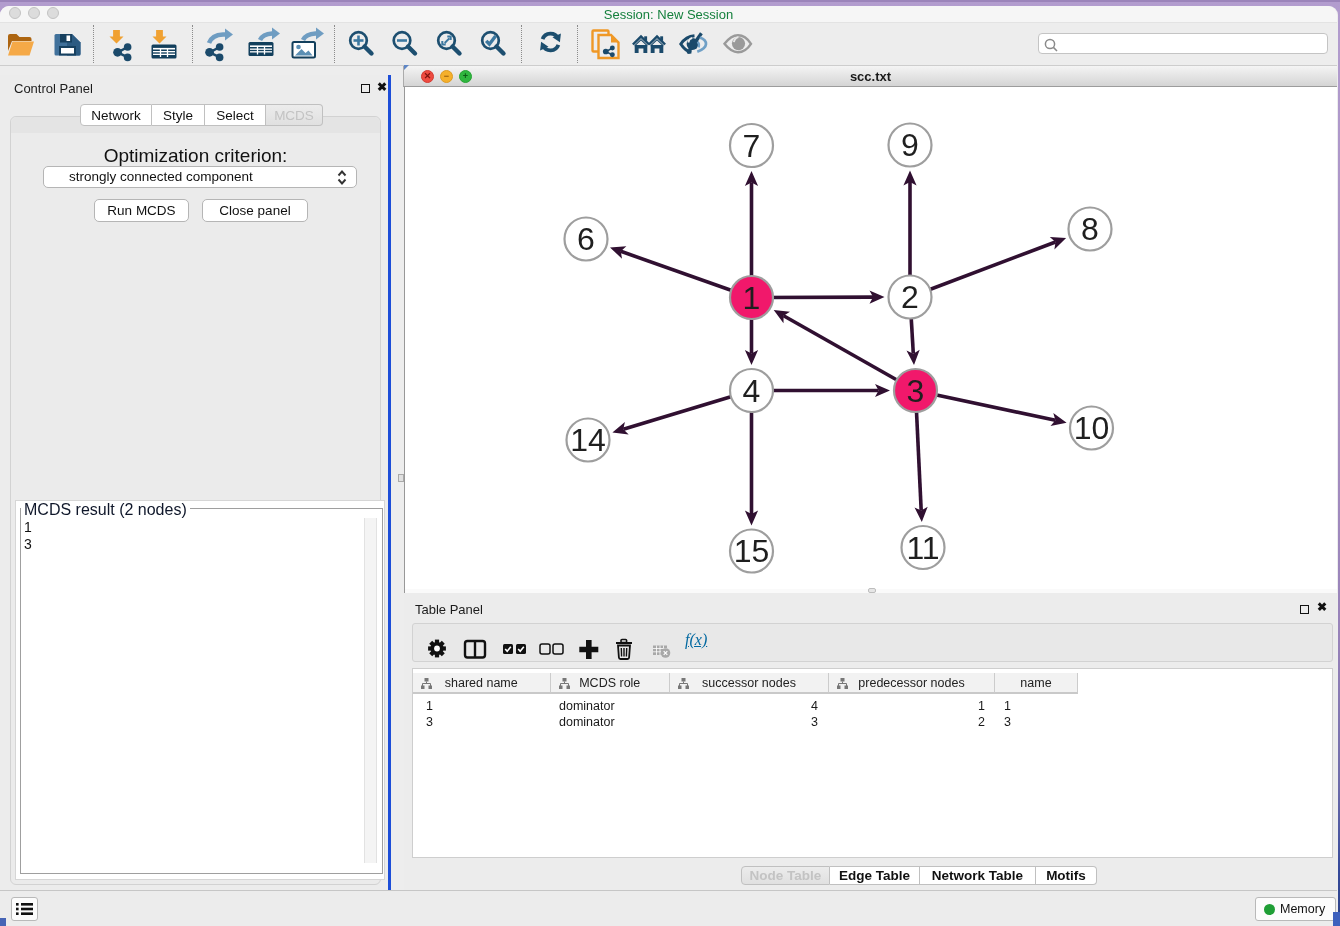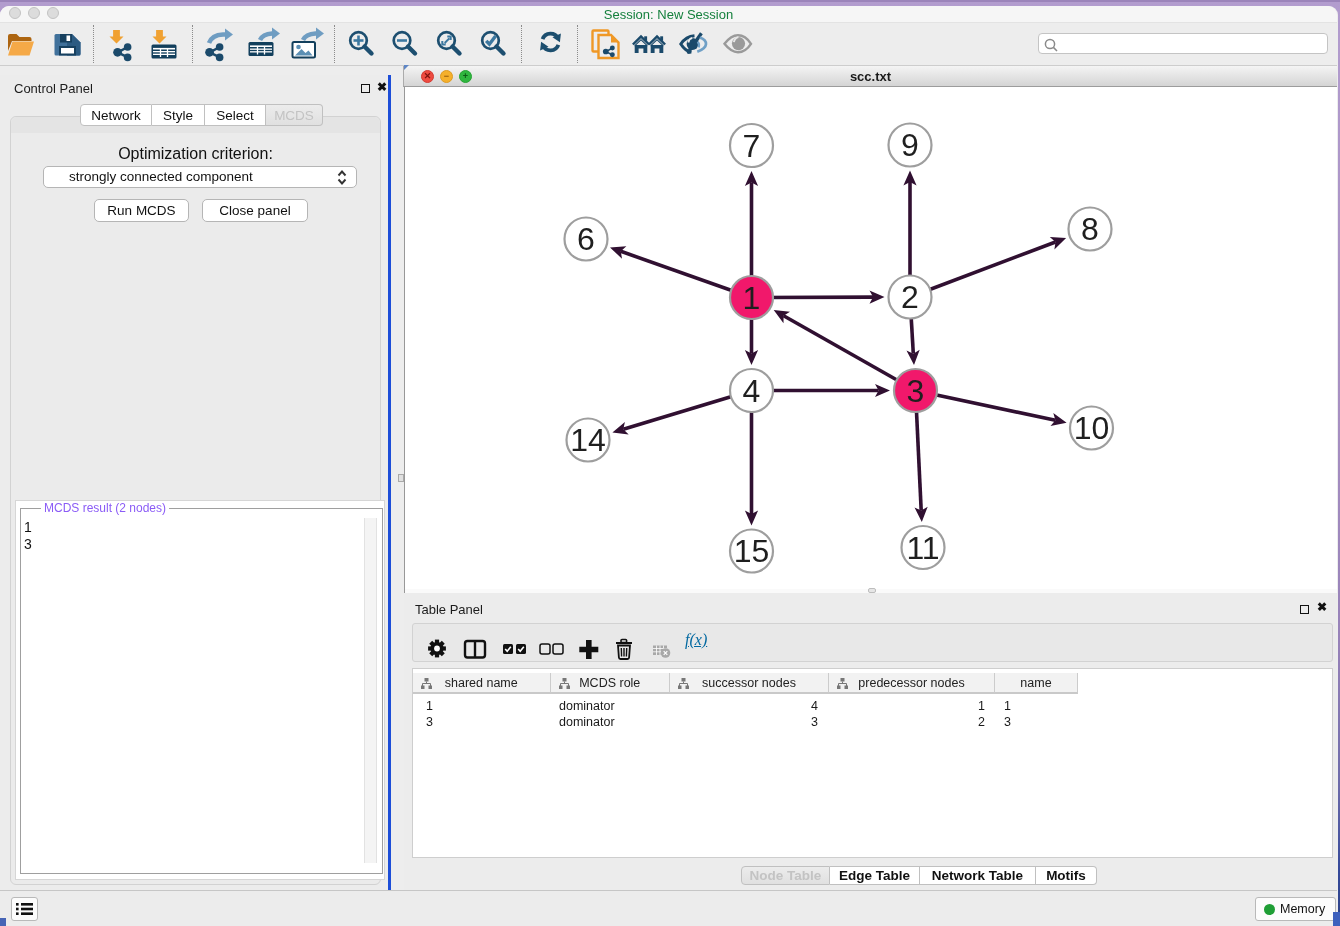--- a/index.html
+++ b/index.html
@@ -17,26 +17,26 @@
 .cp { position:absolute; left:0; top:67px; width:391px; height:820px; background:#ececec; border-right:3px solid #1d4ed8;margin-top:8px; }
 .cphead { position:absolute; left:14px; top:6px; font-size:13px; color:#1c1c1c; }
 .wbtn-sq { position:absolute; width:8.5px; height:8.5px; border:1.4px solid #111; top:9px; }
 .wbtn-x { position:absolute; top:5px; font-size:12px; font-weight:600; color:#111; }
 .tabs { position:absolute; display:flex; height:22px; font-size:13.5px; }
 .tab { background:#fff; border:1px solid #c0c0c0; border-left:none; color:#111; display:flex; align-items:center; justify-content:center; }
 .tab.first { border-left:1px solid #c0c0c0; border-radius:4px 0 0 4px; }
 .tab.last { border-radius:0 4px 4px 0; }
 .tab.dis { background:linear-gradient(180deg,#ececec,#e0e0e0); color:#c3c3c3; }
 .cppanel { position:absolute; left:10px; top:41px; width:371px; height:769px; border:1px solid #d2d2d2; border-radius:6px; background:#ebebeb; }
-.optlabel { position:absolute; top:70px; left:0; width:371px; text-align:center; font-size:16px; color:#111; }
+.optlabel { position:absolute; top:70px; left:0; width:371px; text-align:center; font-size:19px; color:#111; }
 .dropdown { position:absolute; left:33px; top:91px; width:314px; height:22px; background:#fff; border:1px solid #b5b5b5; border-radius:5px; font-size:13.5px; color:#111; line-height:20px; padding-left:25px; }
 .btn { position:absolute; top:124px; height:23px; background:#fff; border:1px solid #b5b5b5; border-radius:5px; font-size:13.5px; color:#111; text-align:center; line-height:21px; }
 .resultbox { position:absolute; left:15px; top:425px; width:370px; height:380px; background:#fff; border:1px solid #d6d6d6; }
 .fieldset { position:absolute; left:4px; top:7px; width:363px; height:366px; border:1px solid #9f9f9f; }
-.legend { position:absolute; left:20px; top:-8px; background:#fff; padding:0 3px; font-size:12px; color:#8b5cf6; }
+.legend { position:absolute; left:0; top:-8px; background:#fff; padding:0 3px; font-size:16px; color:#0f172a; }
 .scrolltrack { position:absolute; left:348px; top:17px; width:13px; height:345px; background:#f4f4f4; border-left:1px solid #e2e2e2; border-right:1px solid #e2e2e2; }
 
 .scctitle { position:absolute; left:403px; top:66px; width:934px; height:21px; background:linear-gradient(180deg,#f4f4f4 0%,#e3e3e3 55%,#d4d4d4 100%); border-bottom:1px solid #9c9c9c; border-left:1px solid #ababab; }
 .sccname { position:absolute; width:100%; text-align:center; top:3px; font-size:13px; font-weight:600; color:#1a1a1a; }
 .mac { position:absolute; top:4px; width:13px; height:13px; border-radius:50%; font-size:9px; font-weight:bold; text-align:center; line-height:11.5px; }
 .scccontent { position:absolute; left:404px; top:87px; width:933px; height:502px; background:#fff; border-left:1px solid #989898; }
 .sccstrip { position:absolute; left:404px; top:589px; width:933px; height:4px; background:#fafafa; border-left:1px solid #989898; }
 
 .tp { position:absolute; left:404px; top:593px; width:933px; height:297px; background:#ececec; }
 .tptool { position:absolute; left:8px; top:30px; width:921px; height:39px; background:#e8e8e8; border:1px solid #d2d2d2; border-radius:3px; }

